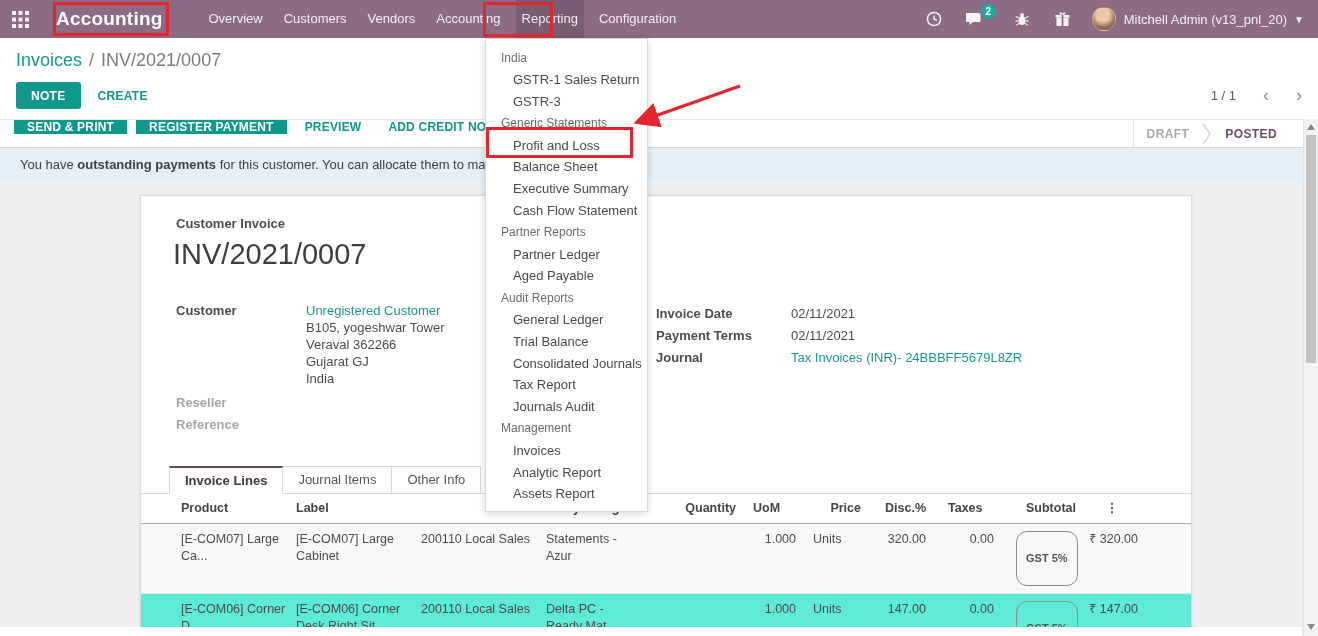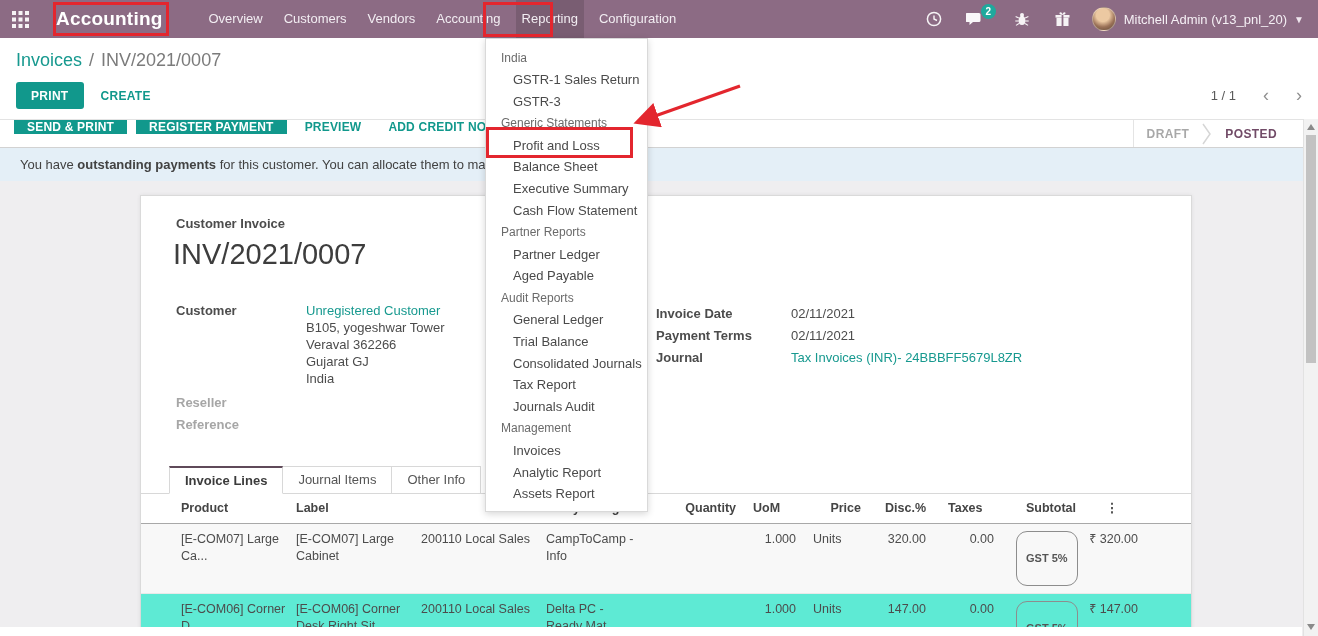--- a/index.html
+++ b/index.html
@@ -167,21 +167,21 @@
       <span class="uname">Mitchell Admin (v13_pnl_20)</span>
       <span class="caret">▼</span>
     </div>
   </header>
 
   <div class="cpanel">
     <div class="breadcrumb">
       <span class="bc-parent">Invoices</span><span class="bc-sep">/</span><span class="bc-current">INV/2021/0007</span>
     </div>
     <div class="btn-row">
-      <button class="btn-primary">PRINT</button>
+      <button class="btn-primary">NOTE</button>
       <button class="btn-flat">CREATE</button>
     </div>
     <div class="pager">
       <span>1 / 1</span>
       <button class="pg-chev">‹</button>
       <button class="pg-chev">›</button>
     </div>
   </div>
 
   <div class="statusbar">
@@ -245,21 +245,21 @@
         <div class="c r">Disc.%</div>
         <div class="c tax">Taxes</div>
         <div class="c r">Subtotal</div>
         <div class="c dots">⋮</div>
       </div>
 
       <div class="lrow stripe row1">
         <div class="c">[E-COM07] Large Ca...</div>
         <div class="c">[E-COM07] Large Cabinet</div>
         <div class="c">200110 Local Sales</div>
-        <div class="c">CampToCamp - Info</div>
+        <div class="c">Statements - Azur</div>
         <div class="c"></div>
         <div class="c r">1.000</div>
         <div class="c uom">Units</div>
         <div class="c r">320.00</div>
         <div class="c r">0.00</div>
         <div class="c tax"><span class="pill">GST 5%</span></div>
         <div class="c r">₹ 320.00</div>
         <div class="c"></div>
       </div>
 

